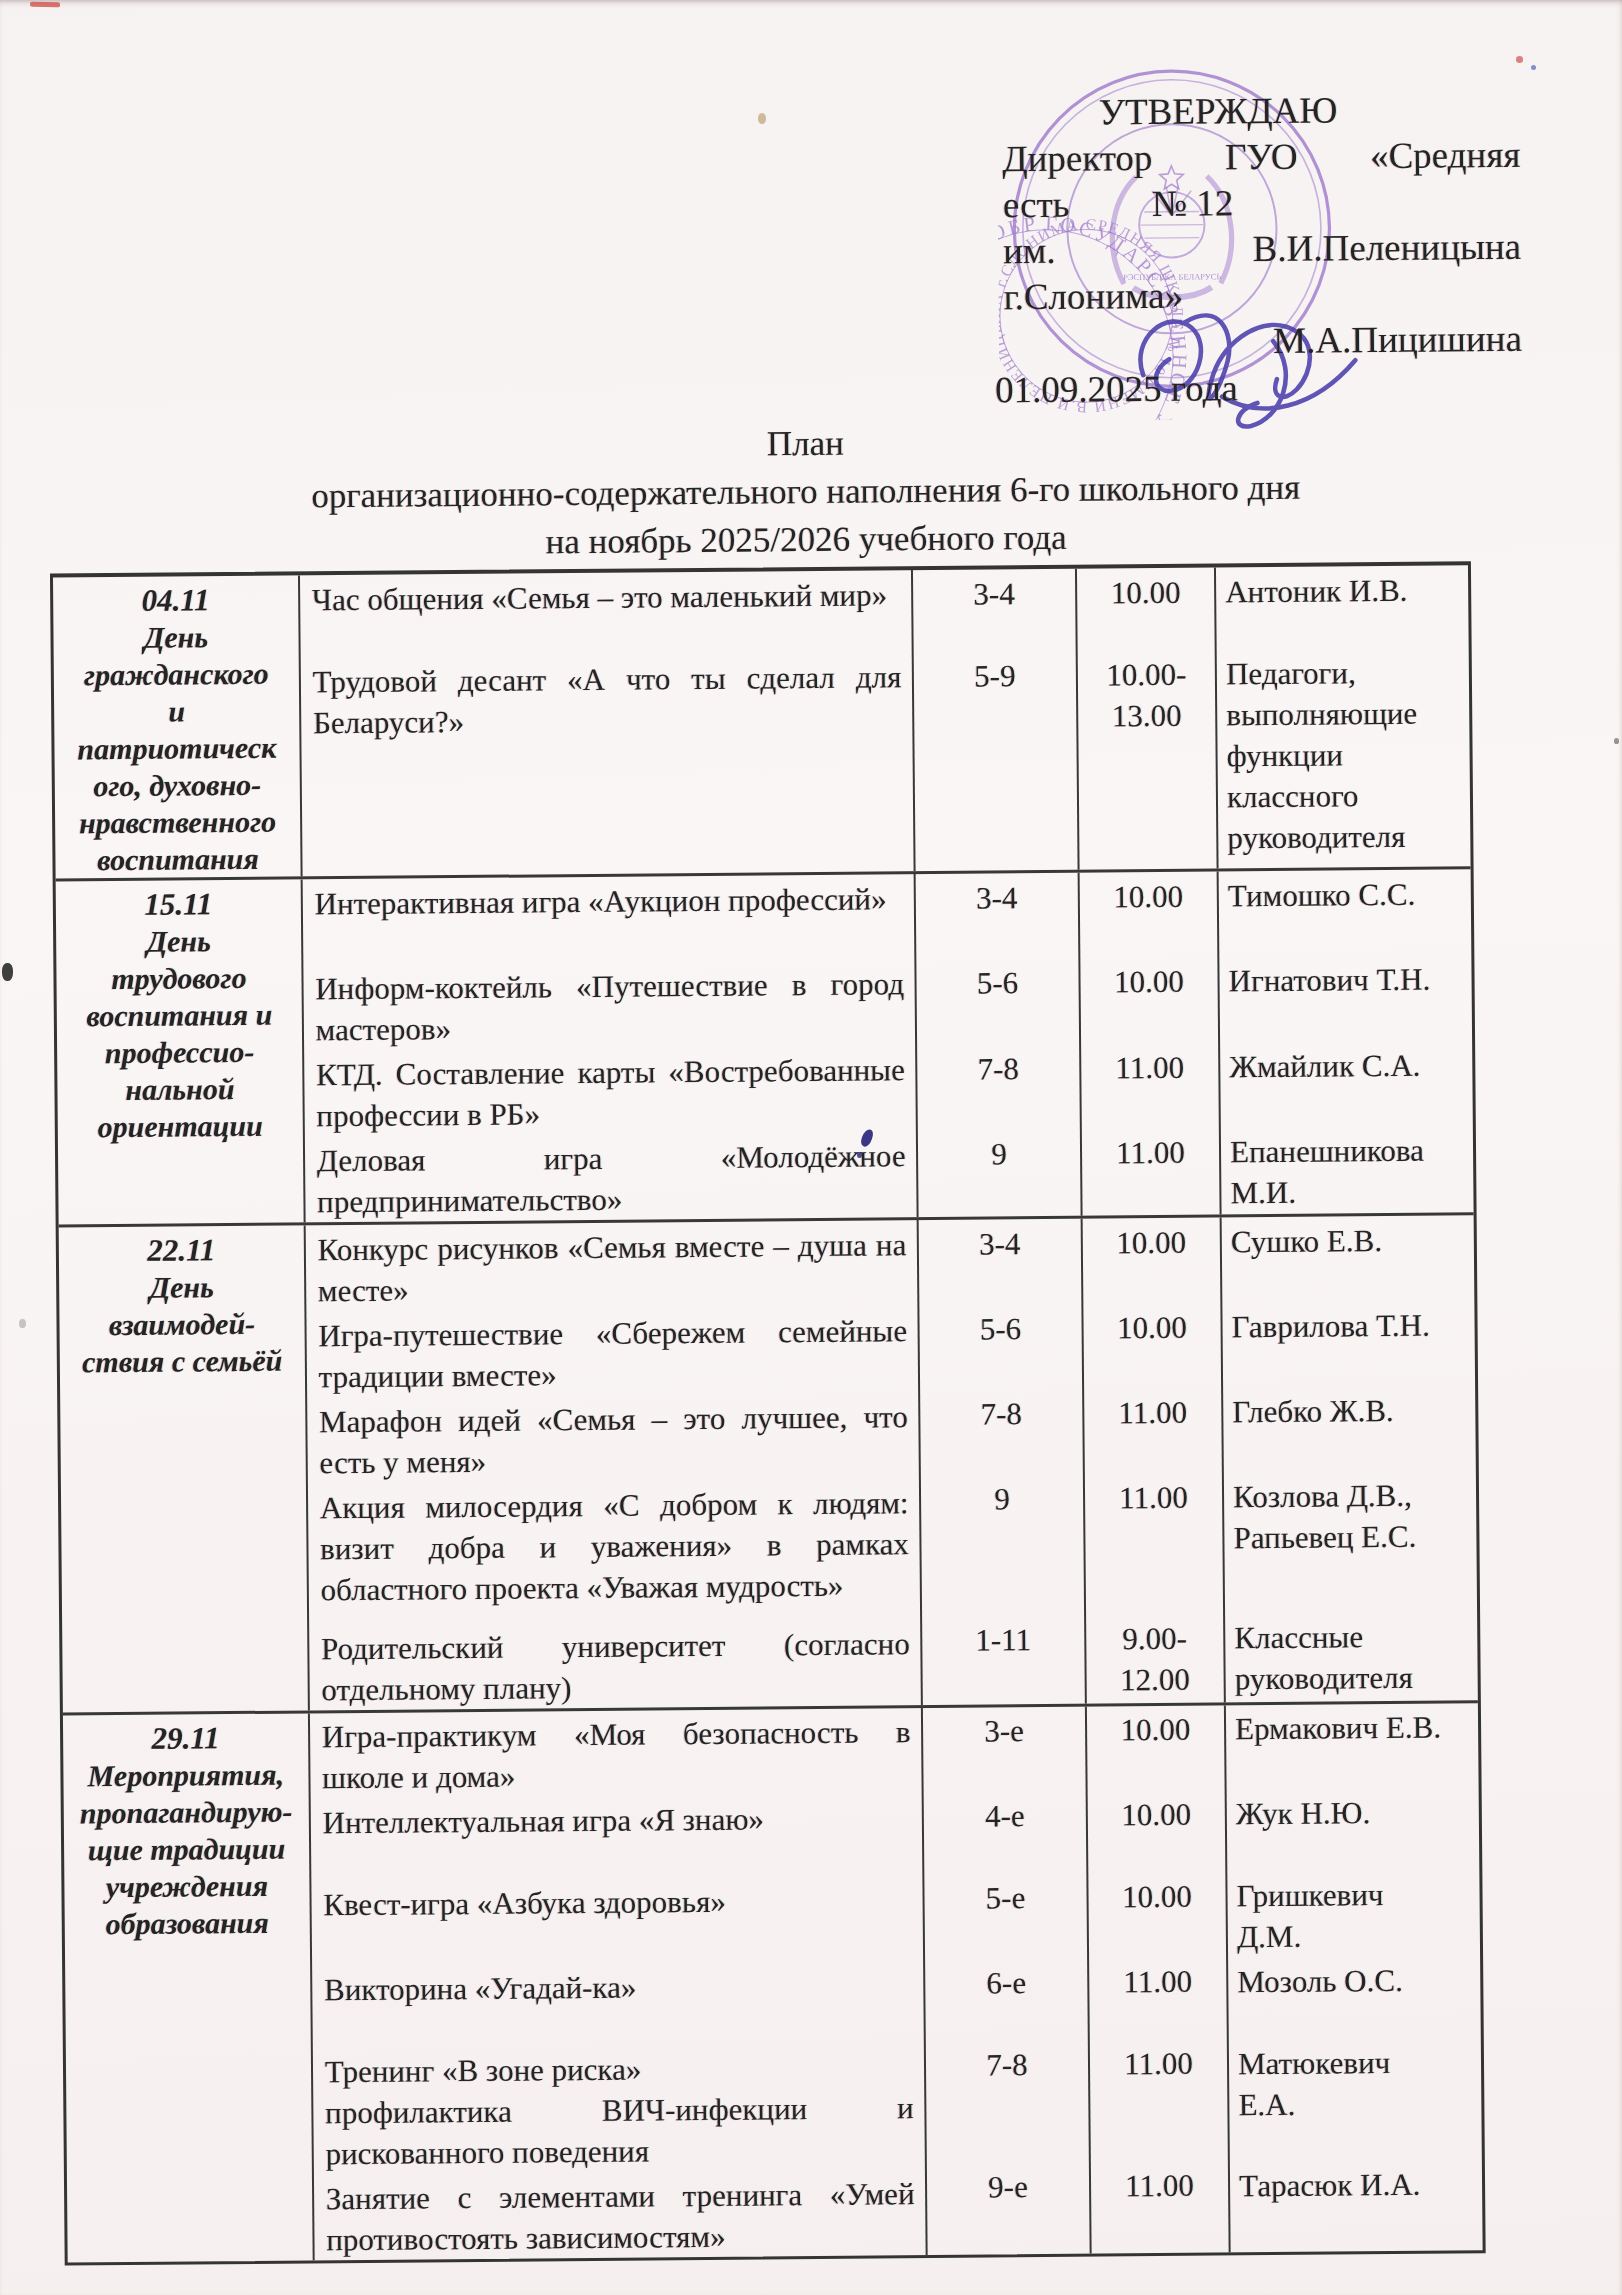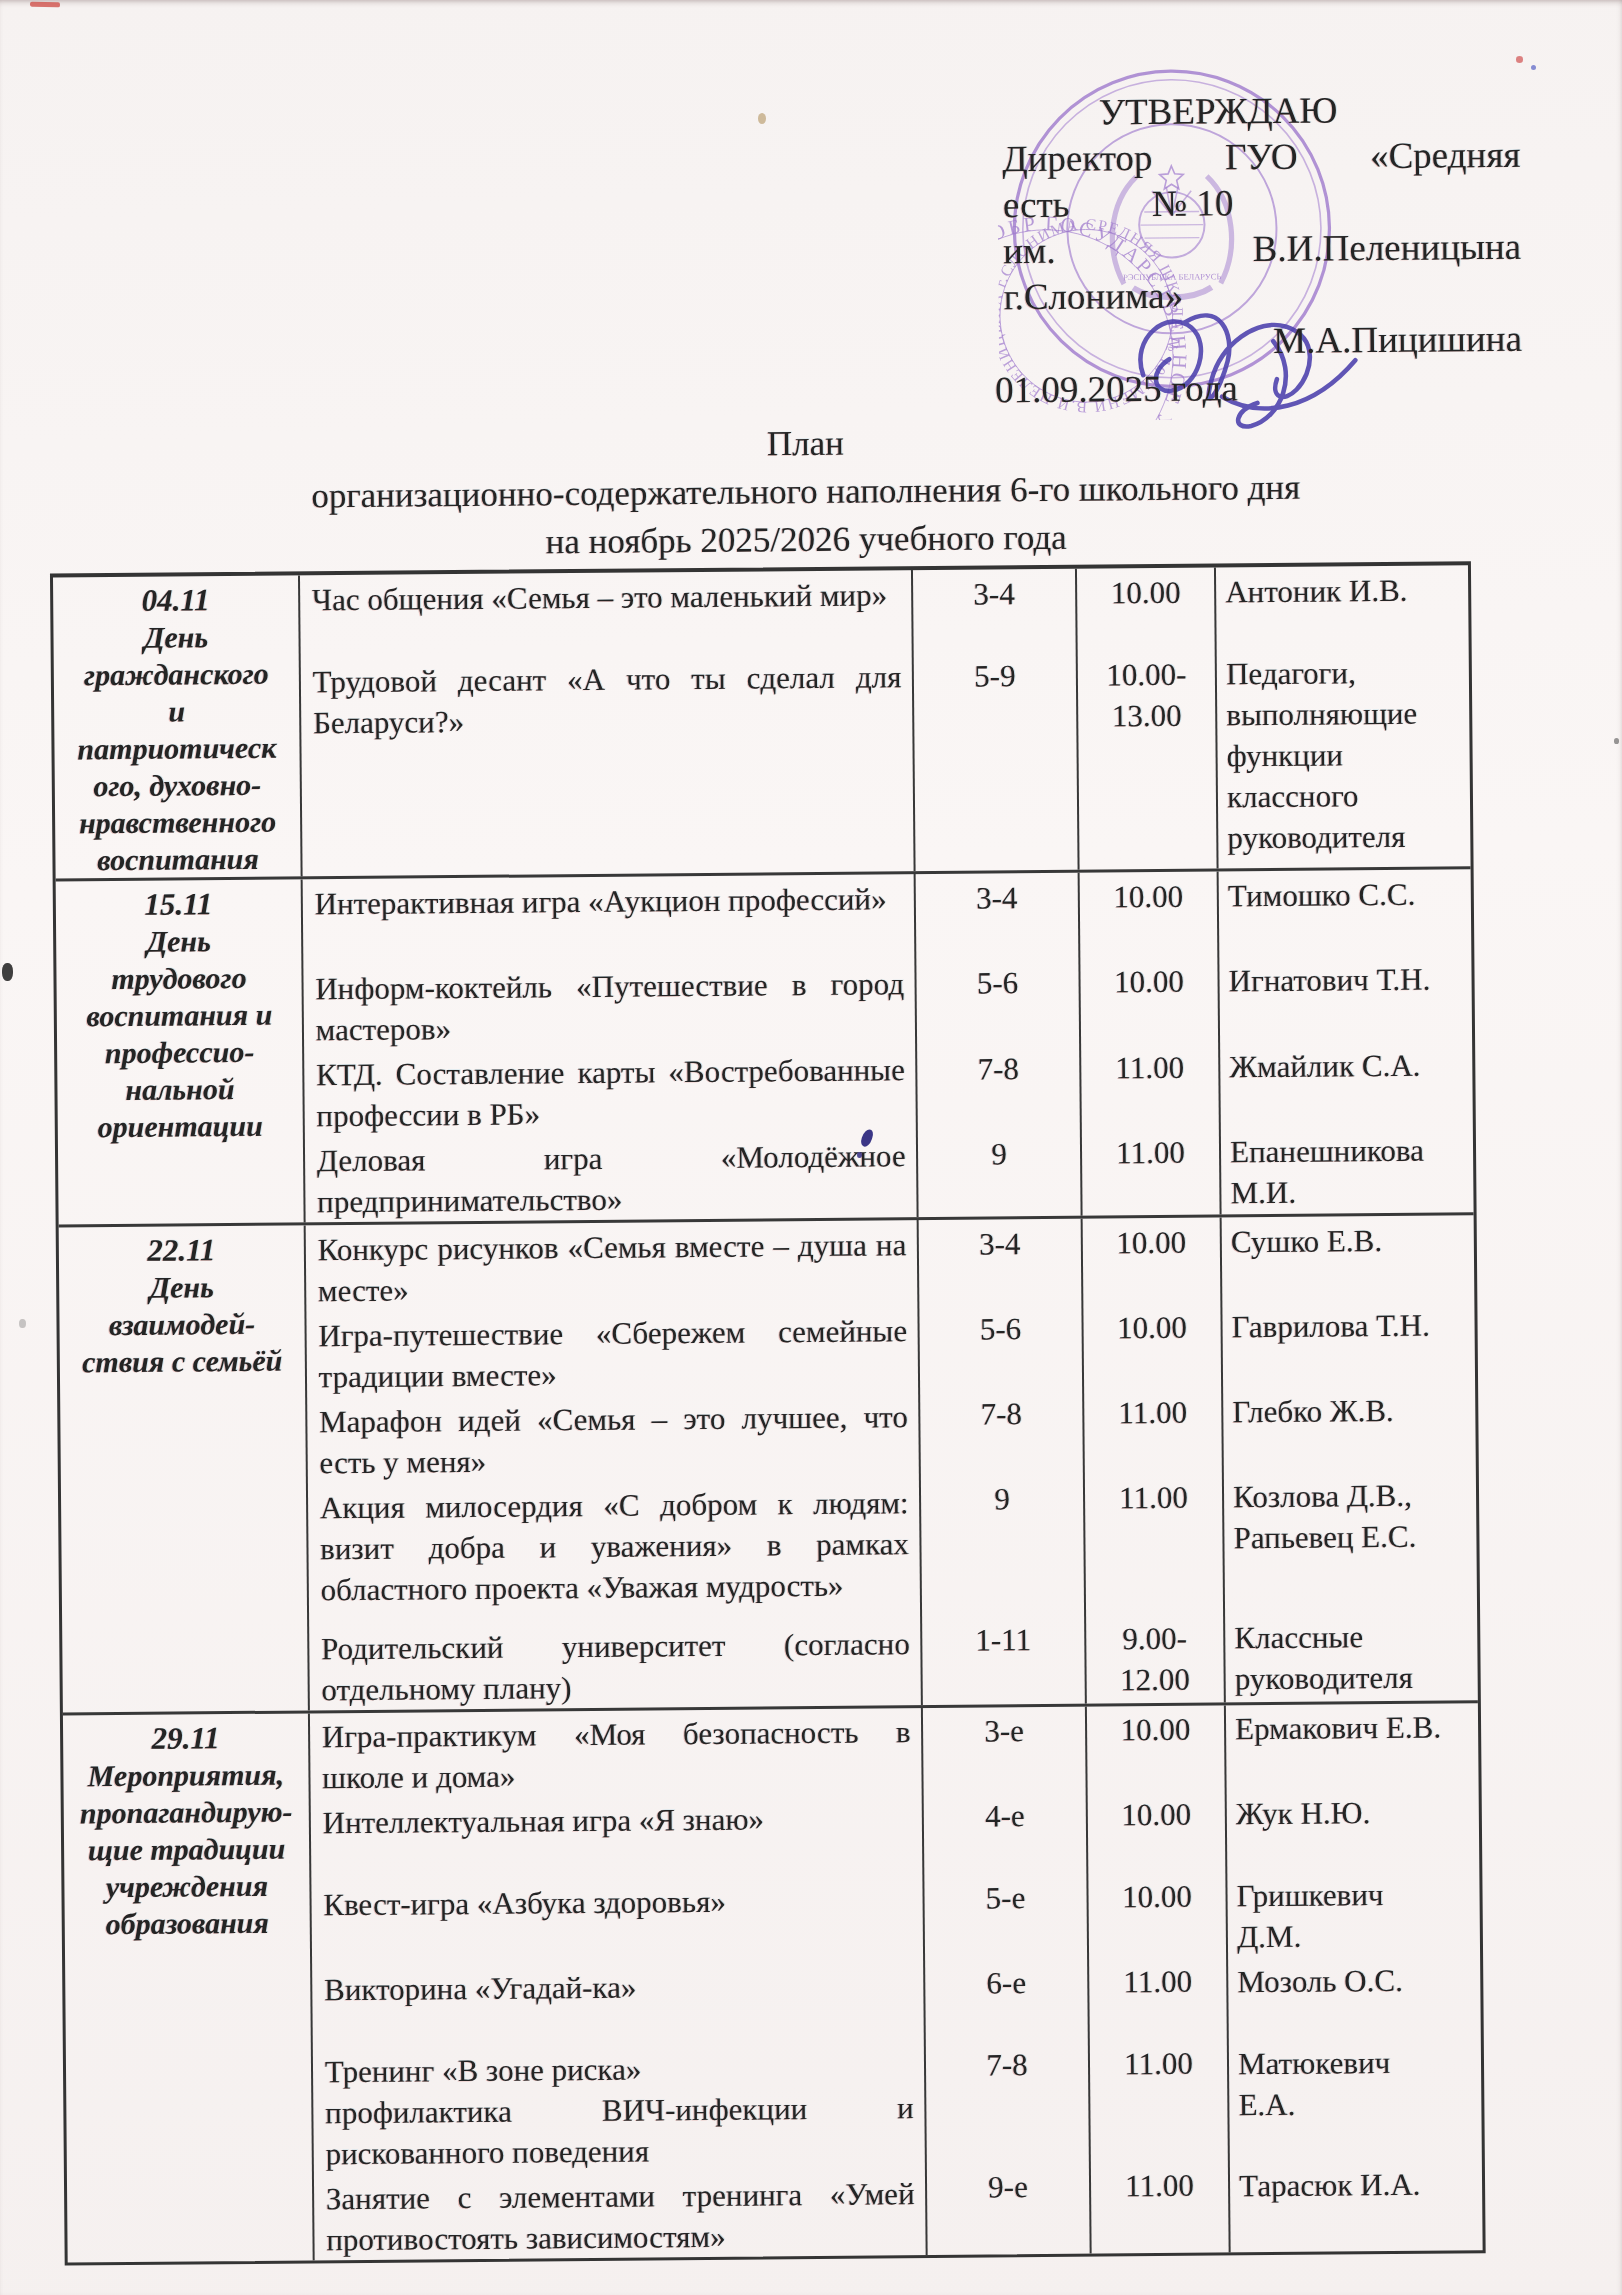--- a/index.html
+++ b/index.html
@@ -102,21 +102,21 @@
 
     <div class="approval scan-text">
       <div class="l1">УТВЕРЖДАЮ</div>
       <div class="jrow">
         <span>Директор</span>
         <span>ГУО</span>
         <span>«Средняя</span>
       </div>
       <div class="l3">
         <span class="g1">есть</span>
-        <span class="g2">№ 10</span>
+        <span class="g2">№ 12</span>
       </div>
       <div class="jrow">
         <span>им.</span>
         <span>В.И.Пеленицына</span>
       </div>
       <div class="l5">г.Слонима»</div>
       <div class="l6">М.А.Пицишина</div>
       <div class="l7">01.09.2025 года</div>
     </div>
 

